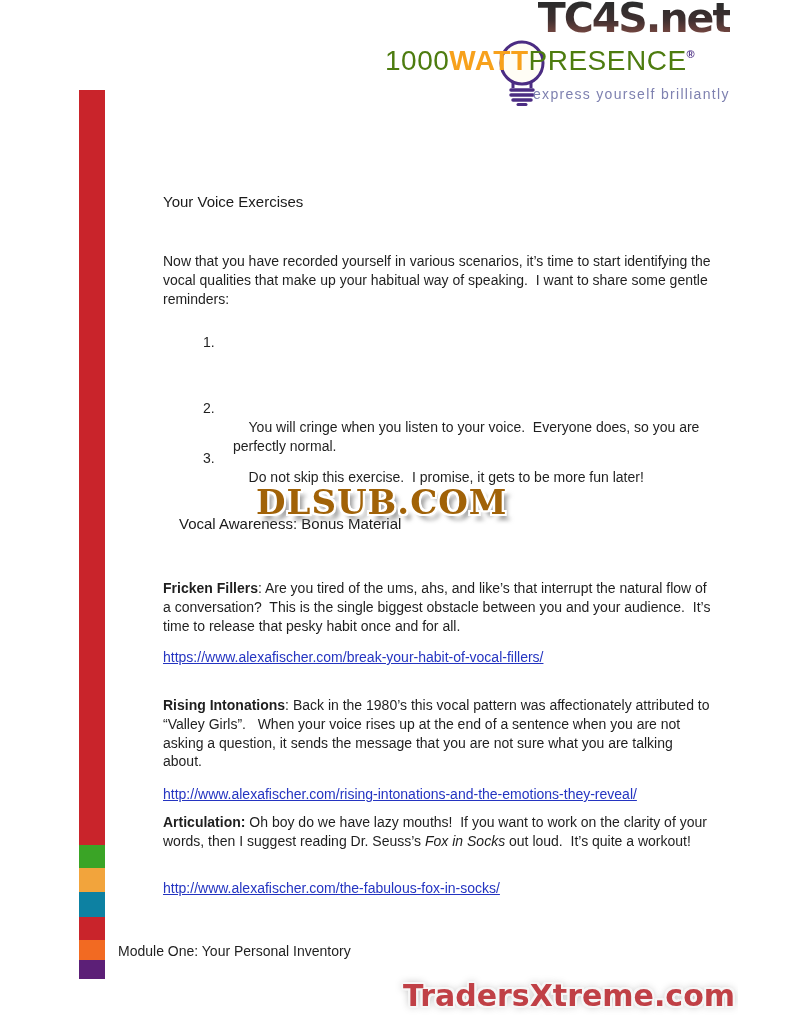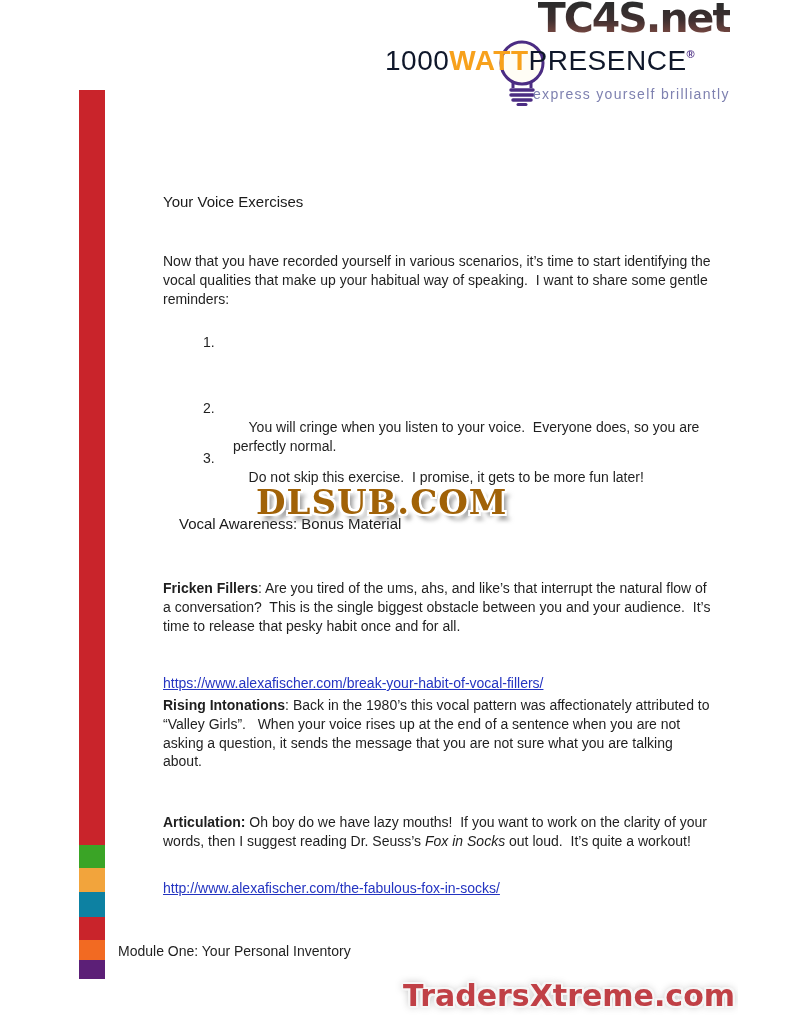--- a/index.html
+++ b/index.html
@@ -9,21 +9,21 @@
   
   .tc4s{position:absolute;top:-6px;right:8px;font-family:"DejaVu Sans",sans-serif;
         font-weight:bold;font-size:41px;letter-spacing:-2px;
         background:linear-gradient(180deg,#2c2c2c 20%,#403030 55%,#8e5148 95%);
         -webkit-background-clip:text;background-clip:text;color:transparent;}
 
   
   .logo{position:absolute;left:385px;top:44px;width:360px;height:70px;}
   .bulb{position:absolute;left:112px;top:-5px;}
   .logo-text{position:relative;font-size:28px;line-height:34px;white-space:nowrap;letter-spacing:.5px;}
-  .lp{color:#0f172a;font-weight:400;}
+  .lp{color:#4d7c0f;font-weight:400;}
   .lw{color:#f7a11c;font-weight:700;text-align:right;}
   .lr{color:#4b2c83;font-size:11px;position:relative;top:-12px;font-weight:700;}
   .tagline{position:absolute;left:148px;top:42px;font-size:14px;letter-spacing:1.3px;
            color:#7e81b0;white-space:nowrap;}
 
   
   .bar-red{position:absolute;left:79px;top:90px;width:26px;height:755px;background:#c9242b;}
   .squares{position:absolute;left:79px;top:845px;width:26px;}
   .sq{width:26px;}
   .sq-green{height:23px;background:#3aa426;}
@@ -108,23 +108,24 @@
   <div class="li" style="top:399px">
     <span class="num">2.</span><span>You will cringe when you listen to your voice.  Everyone does, so you are perfectly normal.</span>
   </div>
   <div class="li" style="top:449px">
     <span class="num">3.</span><span>Do not skip this exercise.  I promise, it gets to be more fun later!</span>
   </div>
 
   <h2>Vocal Awareness: Bonus Material</h2>
 
   <p class="para" style="top:579px"><span class="seclabel">Fricken Fillers</span><span>: Are you tired of the ums, ahs, and like’s that interrupt the natural flow of a conversation?  This is the single biggest obstacle between you and your audience.  It’s time to release that pesky habit once and for all.</span></p>
-  <a class="doclink" style="top:674px">https://www.alexafischer.com/break-your-habit-of-vocal-fillers/</a>
+  <a class="doclink" style="top:648px">https://www.alexafischer.com/break-your-habit-of-vocal-fillers/</a>
 
   <p class="para" style="top:696px"><span class="seclabel">Rising Intonations</span><span>: Back in the 1980’s this vocal pattern was affectionately attributed to “Valley Girls”.   When your voice rises up at the end of a sentence when you are not asking a question, it sends the message that you are not sure what you are talking about.</span></p>
+  <a class="doclink" style="top:785px">http://www.alexafischer.com/rising-intonations-and-the-emotions-they-reveal/</a>
 
   <p class="para" style="top:813px"><span class="seclabel">Articulation:</span><span> Oh boy do we have lazy mouths!  If you want to work on the clarity of your words, then I suggest reading Dr. Seuss’s </span><span class="booktitle">Fox in Socks</span><span> out loud.  It’s quite a workout!</span></p>
   <a class="doclink" style="top:879px">http://www.alexafischer.com/the-fabulous-fox-in-socks/</a>
 
   <div class="footer">Module One: Your Personal Inventory</div>
 
   <div class="dlsub">DLSUB.COM</div>
   <div class="traders">TradersXtreme.com</div>
 
 </div>

